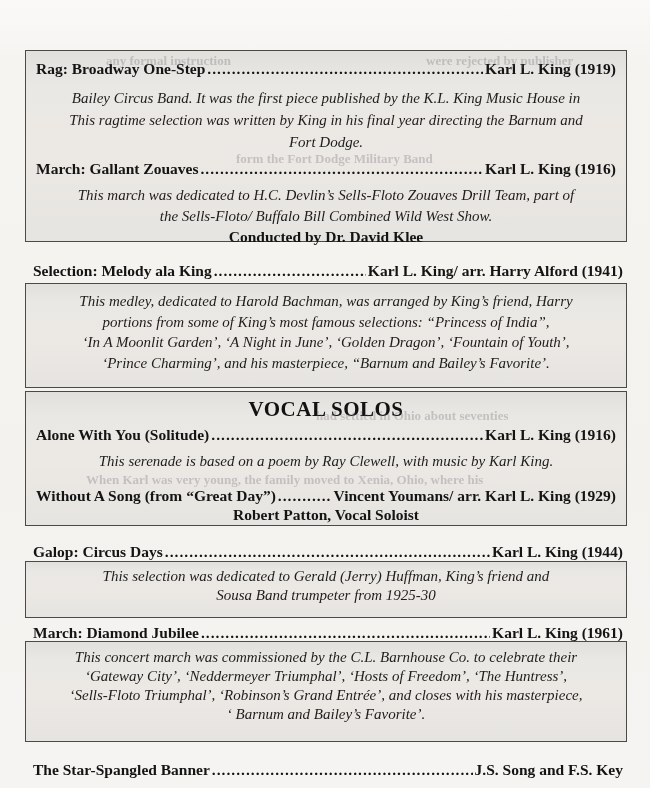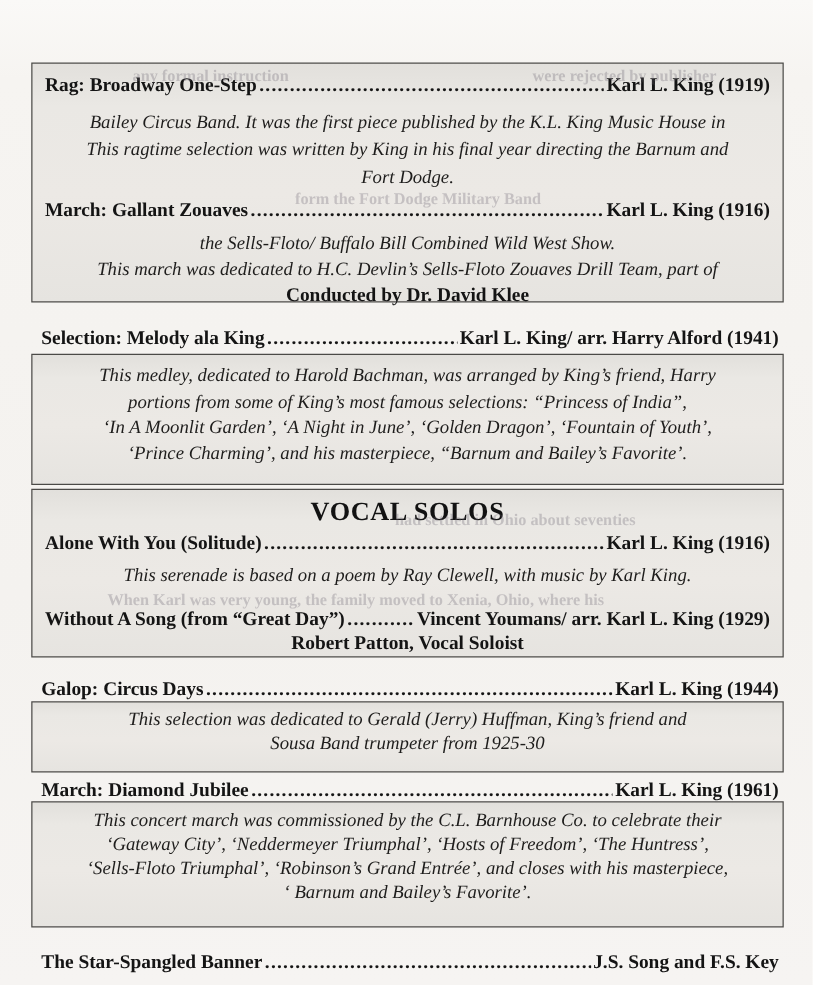--- a/index.html
+++ b/index.html
@@ -95,22 +95,22 @@
         <div>This ragtime selection was written by King in his final year directing the Barnum and</div>
         <div>Fort Dodge.</div>
       </div>
 
     <div class="entry-line second">
       <span class="entry-title">March: Gallant Zouaves </span>
       <span class="leader-dots"></span>
       <span class="entry-credit">Karl L. King (1916)</span>
     </div>
     <div class="desc second">
+        <div>This march was dedicated to H.C. Devlin’s Sells-Floto Zouaves Drill Team, part of</div>
         <div>the Sells-Floto/ Buffalo Bill Combined Wild West Show.</div>
-        <div>This march was dedicated to H.C. Devlin’s Sells-Floto Zouaves Drill Team, part of</div>
       </div>
     <div class="note-line">Conducted by Dr. David Klee</div>
   </div>
 
   <div class="standalone-heading" id="heading-melody">
     <div class="entry-line">
       <span class="entry-title">Selection: Melody ala King </span>
       <span class="leader-dots"></span>
       <span class="entry-credit">Karl L. King/ arr. Harry Alford (1941)</span>
     </div>

